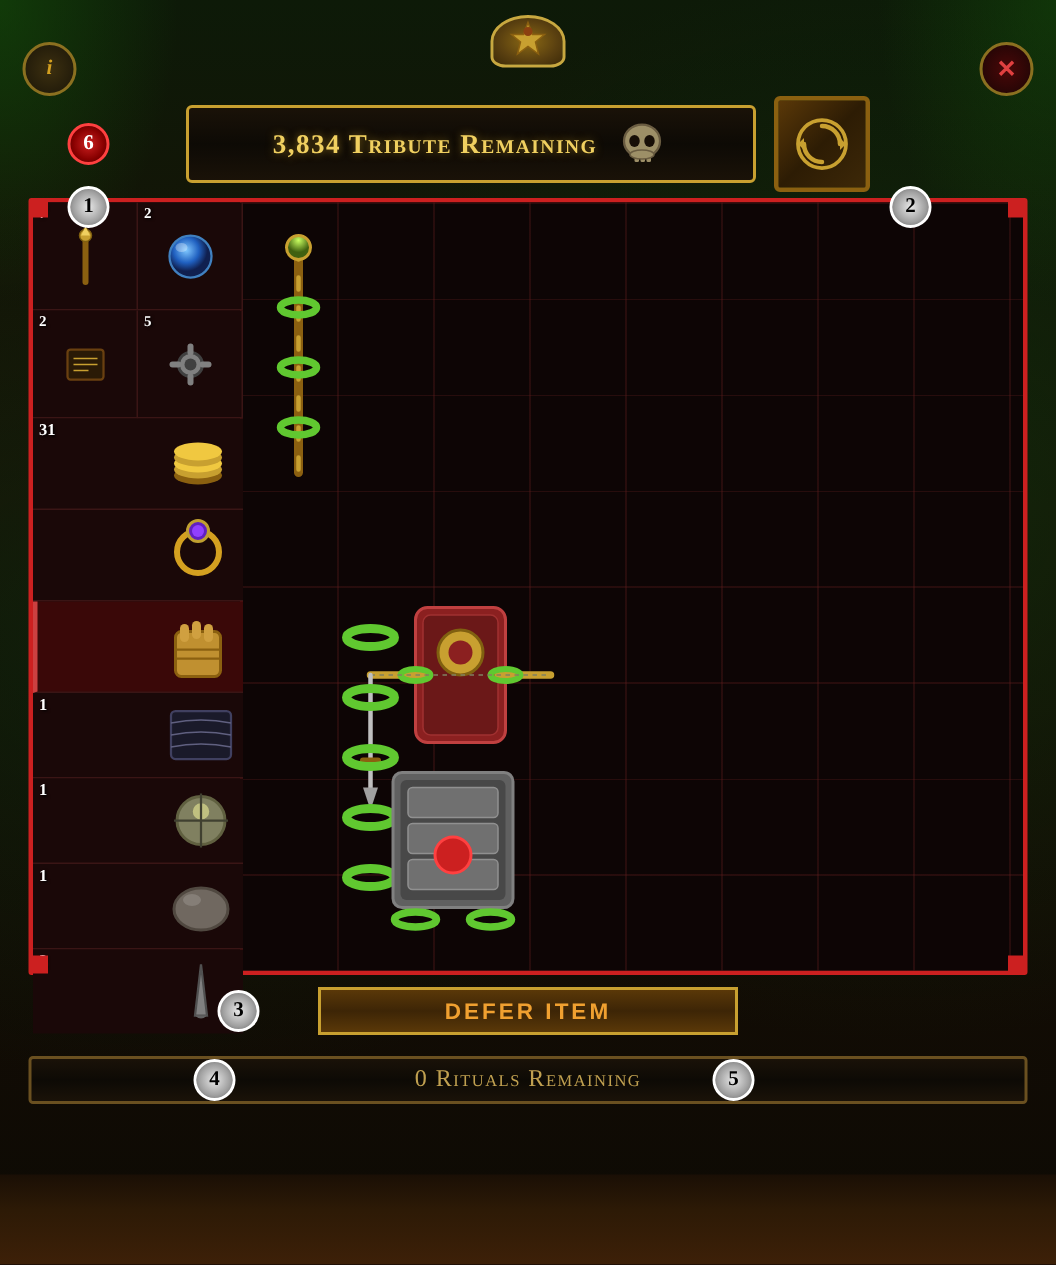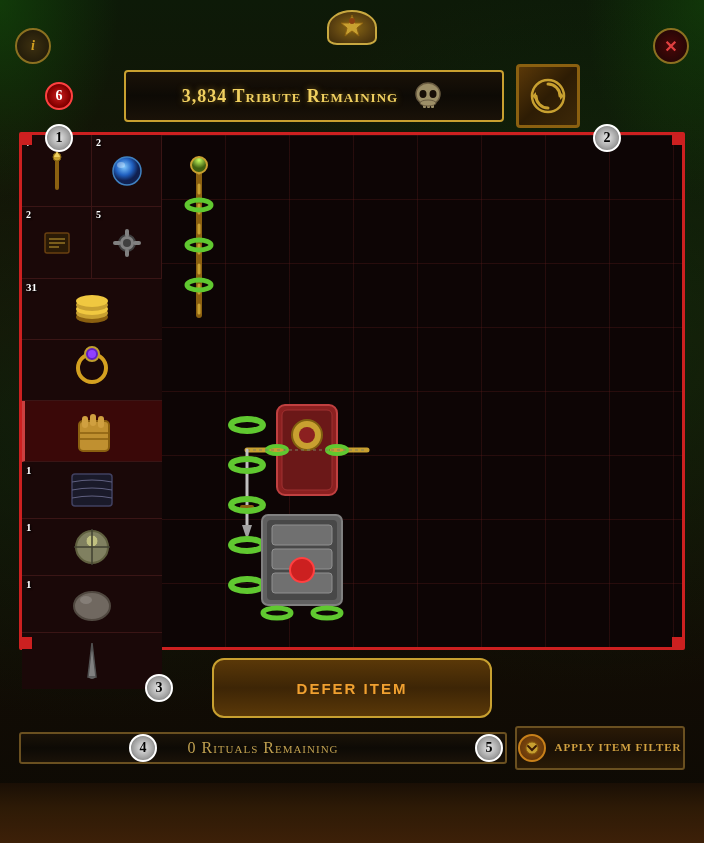--- a/index.html
+++ b/index.html
@@ -247,21 +247,21 @@
       flex-direction: column;
     }
 
     .inv-cell {
       width: 140px;
       height: 72px;
       border-bottom: 1px solid #3a1515;
       position: relative;
       display: flex;
       align-items: center;
-      justify-content: center;
+      justify-content: flex-end;
       background: #1a0808;
       cursor: pointer;
     }
 
     .inv-count {
       position: absolute;
       top: 2px;
       left: 4px;
       color: #ffffff;
       font-size: 11px;
@@ -303,24 +303,24 @@
     
     .bottom-bar {
       margin-top: 6px;
       display: flex;
       align-items: center;
       justify-content: center;
     }
 
     .defer-btn {
       width: 280px;
-      height: 60px;
+      height: 32px;
       background: linear-gradient(180deg, #5a3808 0%, #3d2506 50%, #5a3808 100%);
       border: 2px solid #c8a030;
-      border-radius: 12px;
+      border-radius: 0;
       color: #f0a030;
       font-size: 15px;
       font-weight: bold;
       letter-spacing: 2px;
       font-variant: small-caps;
       cursor: pointer;
       text-transform: uppercase;
     }
 
     
@@ -703,24 +703,15 @@
     </div>
 
     <div class="rituals-box">
       <span class="rituals-text">0 Rituals Remaining</span>
     </div>
 
     <div class="circle-num" style="position:absolute; right:182px; top:50%; transform:translateY(-50%); z-index:25;">
       <span>5</span>
     </div>
 
-    <div class="apply-filter-btn">
-      <div class="apply-filter-icon">
-        <svg width="16" height="16" viewBox="0 0 16 16">
-          <circle cx="8" cy="8" r="6" fill="#c8a030" stroke="#8b6010" stroke-width="1"></circle>
-          <path d="M4 6 L8 10 L12 6" fill="none" stroke="#3a1a06" stroke-width="2" stroke-linecap="round"></path>
-        </svg>
-      </div>
-      <span class="apply-filter-text">Apply Item Filter</span>
-    </div>
   </div>
 
 </div>
 
 </body></html>

